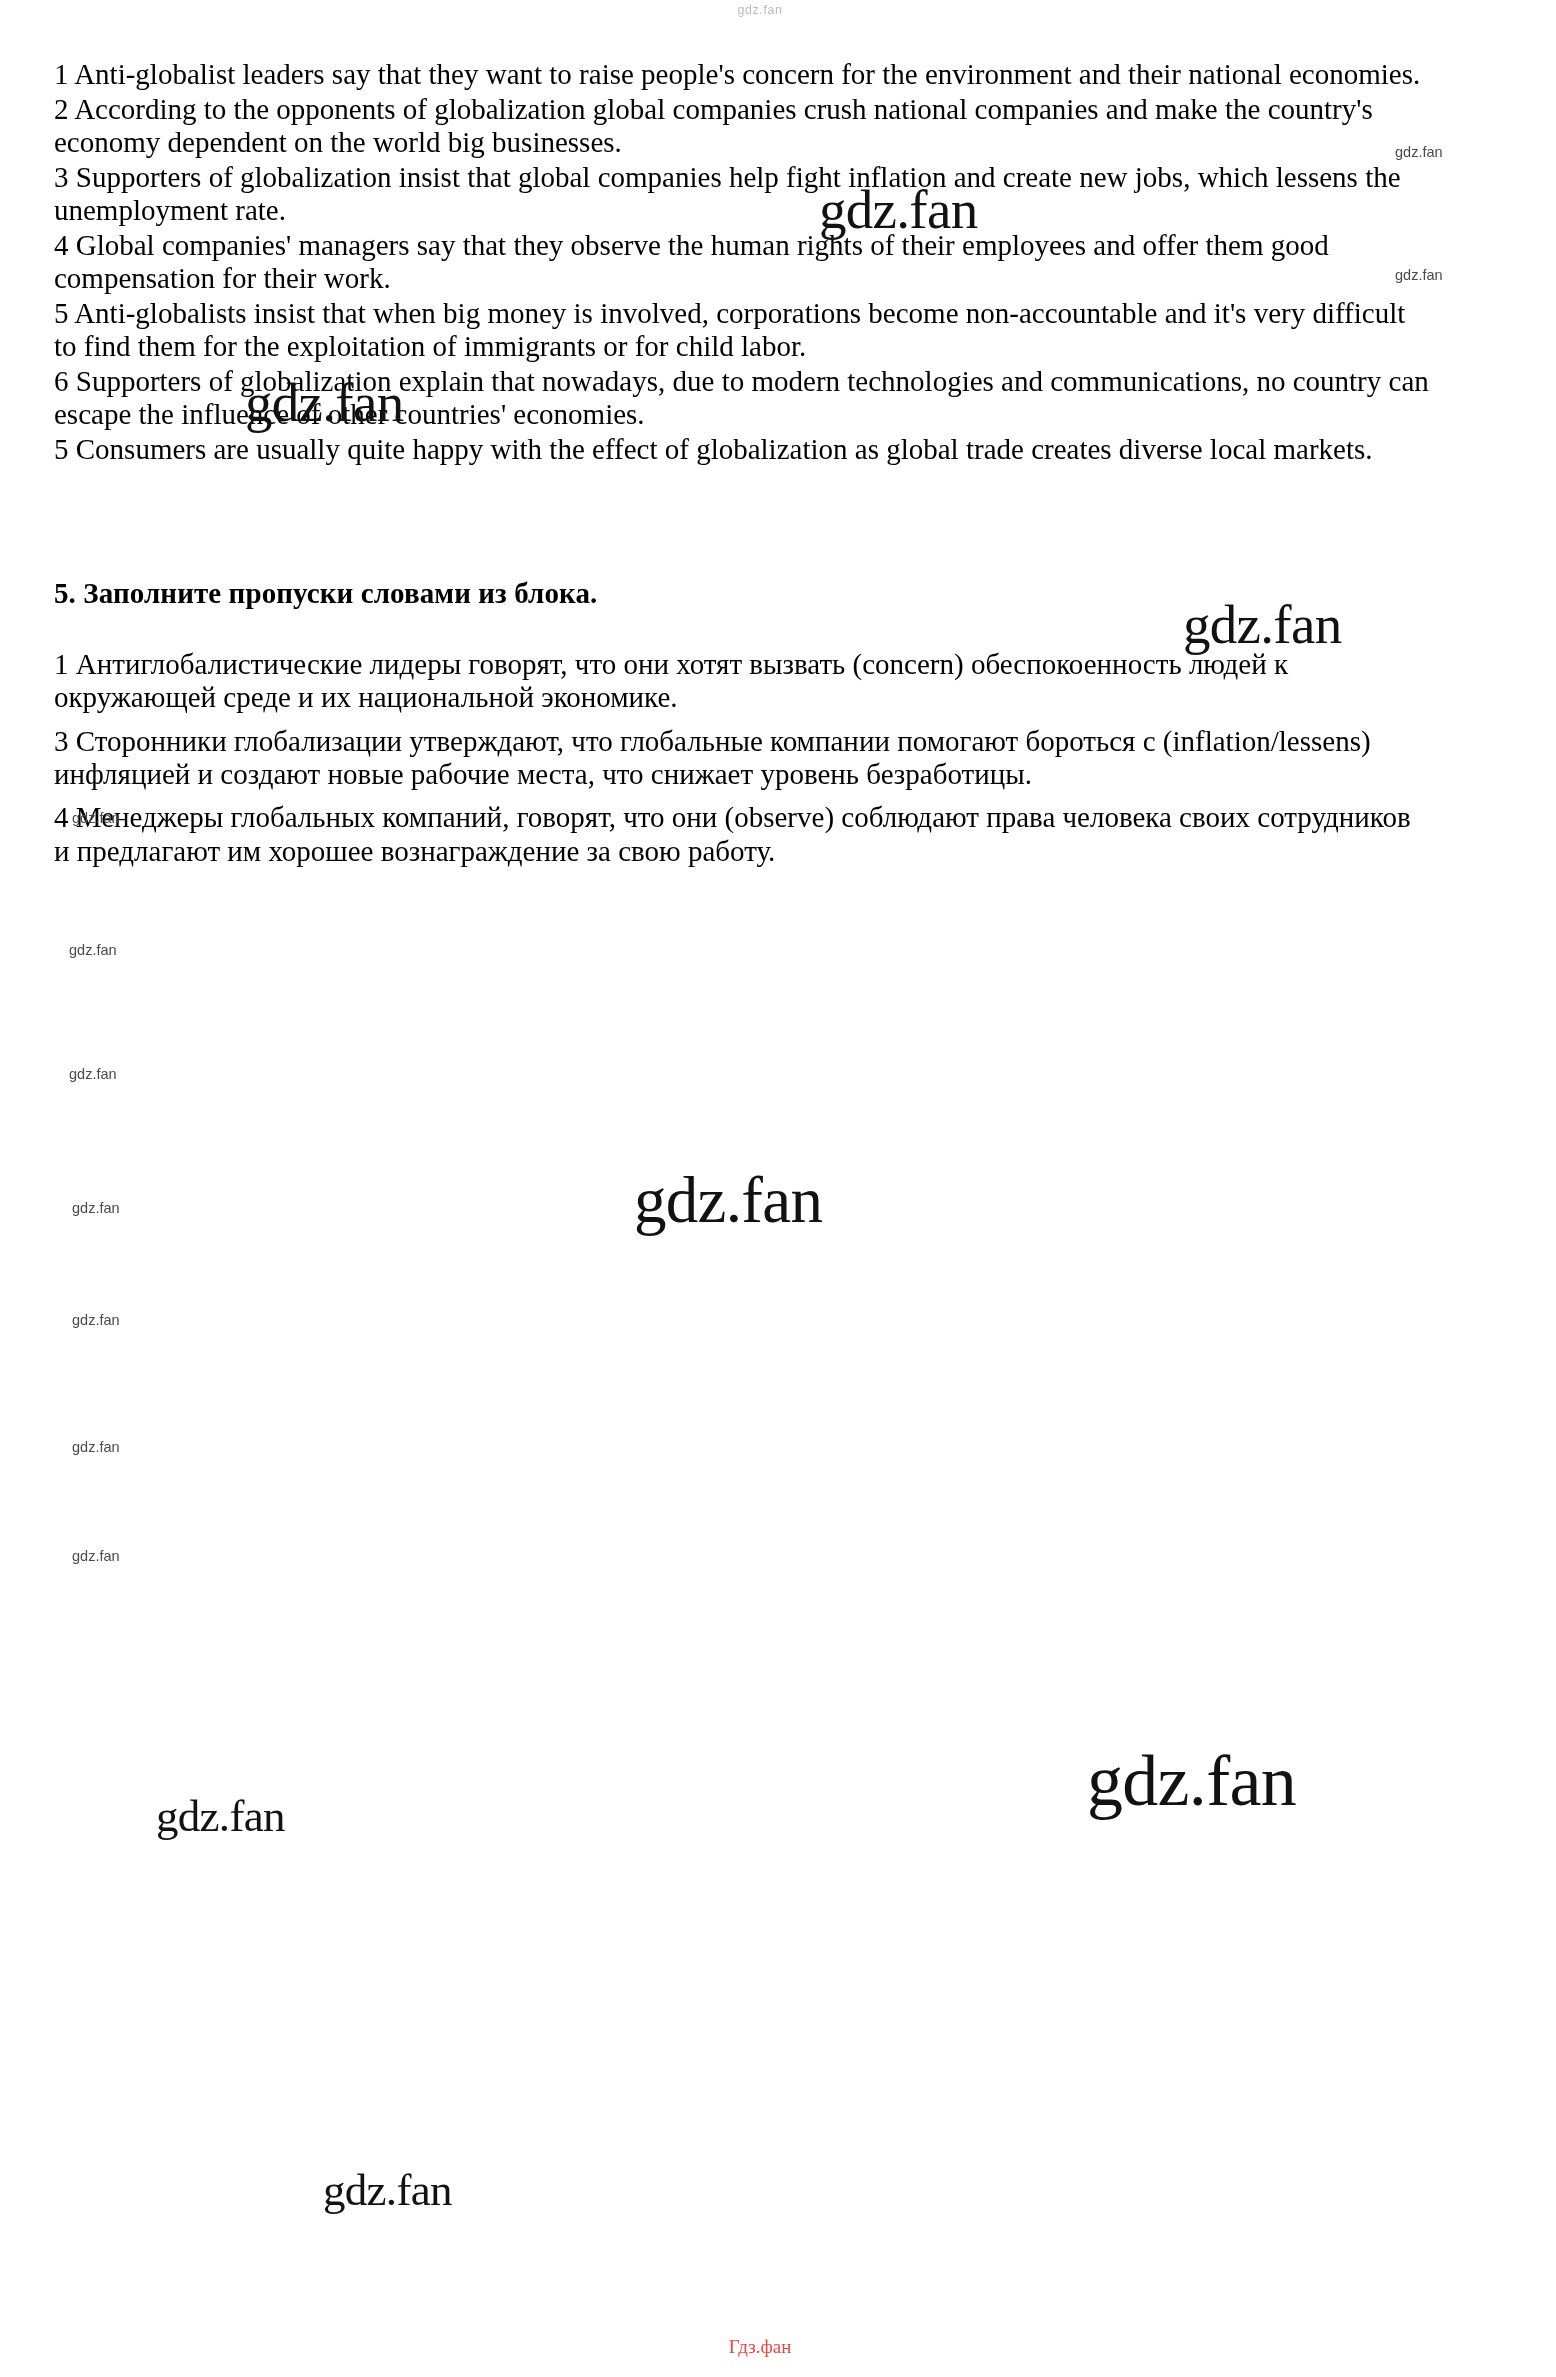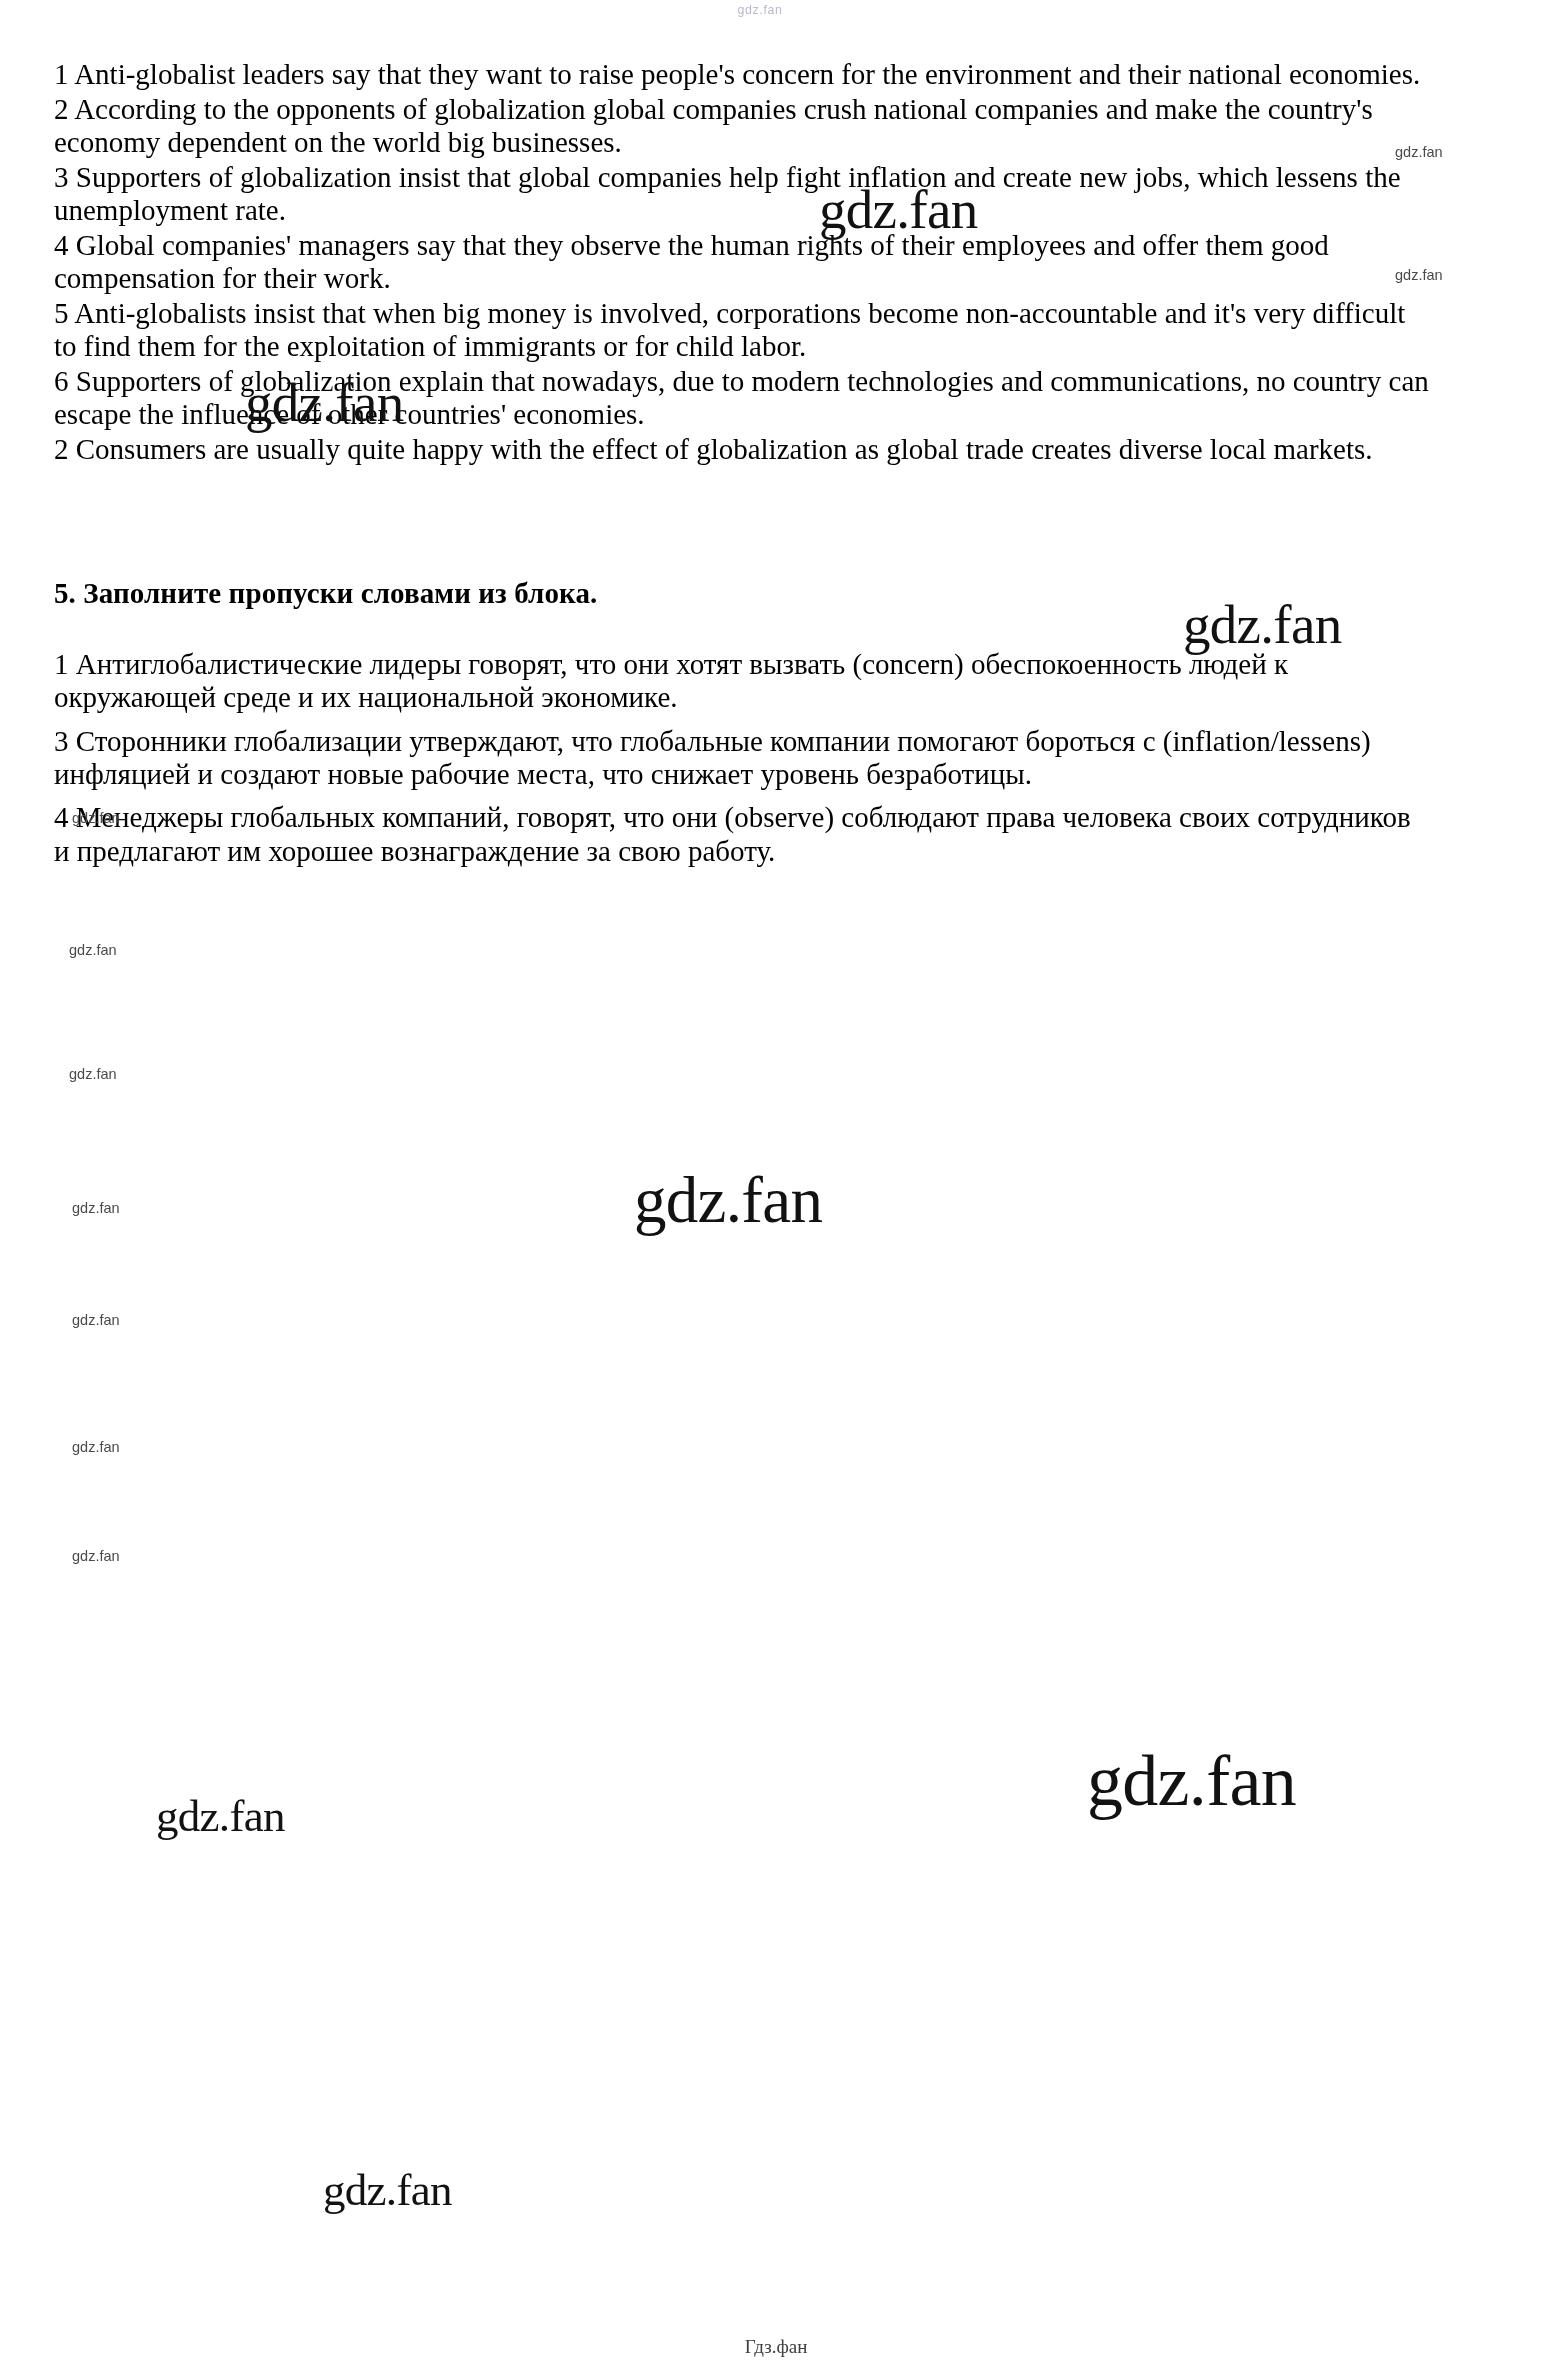--- a/index.html
+++ b/index.html
@@ -29,26 +29,26 @@
     width: 100%;
     text-align: center;
     font-family: "Liberation Sans", sans-serif;
     font-size: 12.3px;
     color: #b9b9c9;
     letter-spacing: 0.7px;
   }
   .bottom-mark {
     position: absolute;
     bottom: 19px;
-    left: 16px;
+    left: 0;
     width: 100%;
     text-align: center;
     font-family: "Liberation Serif", serif;
     font-size: 19px;
-    color: #404040;
+    color: #ef4444;
   }
   h2.task-title {
     font-size: 30px;
     font-weight: bold;
     margin: 0 0 4.3px 0;
     letter-spacing: 0.1px;
   }
   p.line {
     font-size: 29px;
     line-height: 1.15;
@@ -98,21 +98,21 @@
 
   <div class="top-mark">gdz.fan</div>
 
   <div class="block-en">
     <p class="line">1 Anti-globalist leaders say that they want to raise people's concern for the environment and their national economies.</p>
     <p class="line">2 According to the opponents of globalization global companies crush national companies and make the country's economy dependent on the world big businesses.</p>
     <p class="line">3 Supporters of globalization insist that global companies help fight inflation and create new jobs, which lessens the unemployment rate.</p>
     <p class="line">4 Global companies' managers say that they observe the human rights of their employees and offer them good compensation for their work.</p>
     <p class="line">5 Anti-globalists insist that when big money is involved, corporations become non-accountable and it's very difficult to find them for the exploitation of immigrants or for child labor.</p>
     <p class="line">6 Supporters of globalization explain that nowadays, due to modern technologies and communications, no country can escape the influence of other countries' economies.</p>
-    <p class="line">2 Consumers are usually quite happy with the effect of globalization as global trade creates diverse local markets.</p>
+    <p class="line">5 Consumers are usually quite happy with the effect of globalization as global trade creates diverse local markets.</p>
   </div>
 
   <div class="gap-lg"></div>
 
   <div class="block-ru">
     <h2 class="task-title-ru">5. Заполните пропуски словами из блока.</h2>
     <div class="gap-md"></div>
     <p class="line para-ru">1 Антиглобалистические лидеры говорят, что они хотят вызвать (concern) обеспокоенность людей к окружающей среде и их национальной экономике.</p>
     <p class="line para-ru">3 Сторонники глобализации утверждают, что глобальные компании помогают бороться с (inflation/lessens) инфляцией и создают новые рабочие места, что снижает уровень безработицы.</p>
     <p class="line para-ru">4 Менеджеры глобальных компаний, говорят, что они (observe) соблюдают права человека своих сотрудников и предлагают им хорошее вознаграждение за свою работу.</p>

